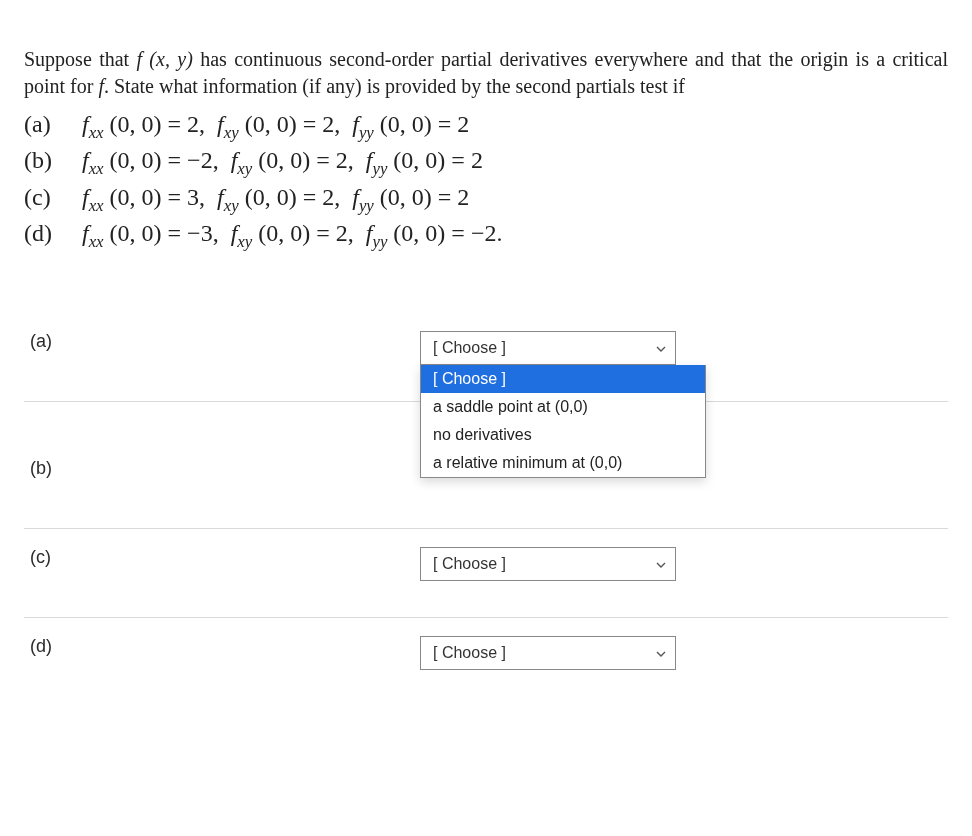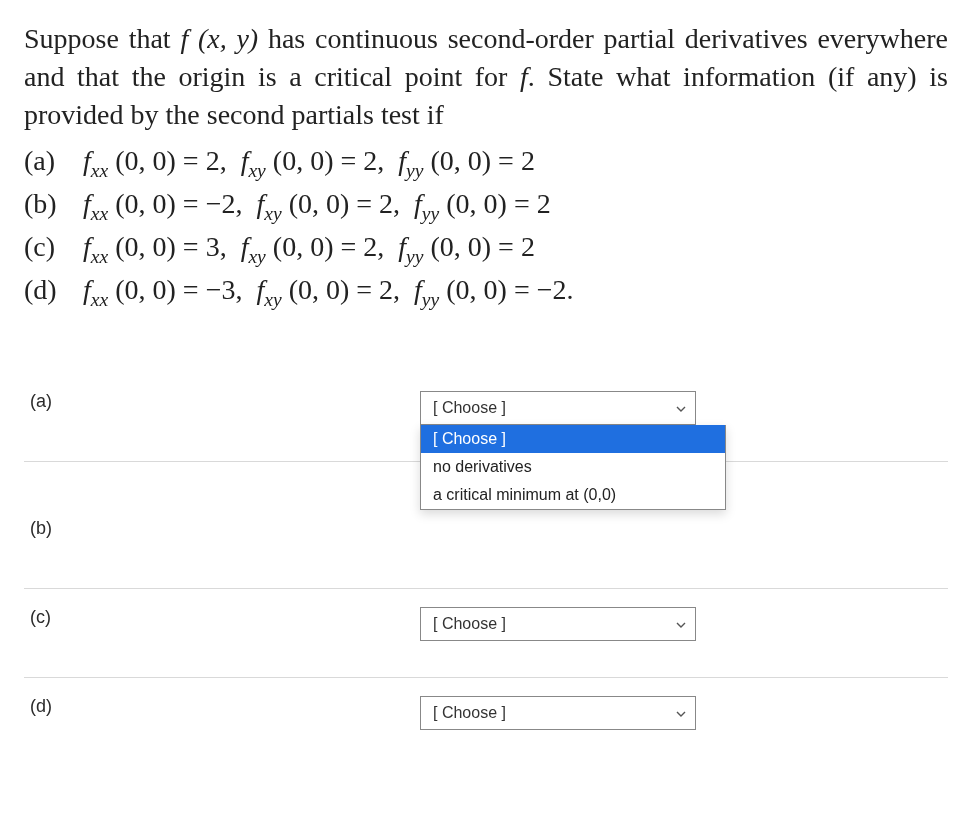--- a/index.html
+++ b/index.html
@@ -5,31 +5,32 @@
   body {
     margin: 0;
     padding: 20px 24px;
     font-family: Georgia, 'Times New Roman', serif;
     color: #222;
     background: #fff;
     width: 972px;
     box-sizing: border-box;
   }
   .prompt {
-    font-size: 28px;
+    font-size: 20px;
     line-height: 1.35;
     text-align: justify;
     margin-bottom: 8px;
+    margin-top: 26px;
   }
   .math-italic {
     font-style: italic;
     font-family: 'Times New Roman', serif;
   }
   .eq-line {
-    font-size: 28px;
+    font-size: 24px;
     line-height: 1.4;
     font-family: 'Times New Roman', serif;
   }
   .eq-line .lbl {
     display: inline-block;
     width: 52px;
   }
   .sub {
     font-size: 0.7em;
     vertical-align: sub;
@@ -54,21 +55,21 @@
   }
   .answer-label {
     width: 390px;
     padding-left: 6px;
     font-family: -apple-system, 'Segoe UI', sans-serif;
     font-size: 18px;
     color: #2b2b2b;
   }
   .select-wrap {
     position: relative;
-    width: 276px;
+    width: 256px;
   }
   .select-box {
     border: 1px solid #888;
     padding: 7px 28px 7px 12px;
     font-family: -apple-system, 'Segoe UI', sans-serif;
     font-size: 16px;
     color: #333;
     background: #fff;
     position: relative;
     cursor: pointer;
@@ -145,22 +146,23 @@
       <div class="select-box">
         <span>[ Choose ]</span>
         <span class="chevron">
           <svg viewBox="0 0 12 12">
               <path d="M2 4 L6 8 L10 4" stroke="#555" stroke-width="1.4" fill="none"></path>
             </svg>
         </span>
       </div>
       <div class="dropdown-list">
         <div class="dropdown-item selected">[ Choose ]</div>
+        <div class="dropdown-item">a saddle point at (0,0)</div>
         <div class="dropdown-item">no derivatives</div>
-        <div class="dropdown-item">a critical minimum at (0,0)</div>
+        <div class="dropdown-item">a relative minimum at (0,0)</div>
       </div>
     </div>
   </div>
 
   <div class="answer-row" style="padding-top:56px;">
     <div class="answer-label">(b)</div>
     <div class="select-wrap">
       <div class="select-box" style="visibility:hidden;">
         <span>[ Choose ]</span>
       </div>

